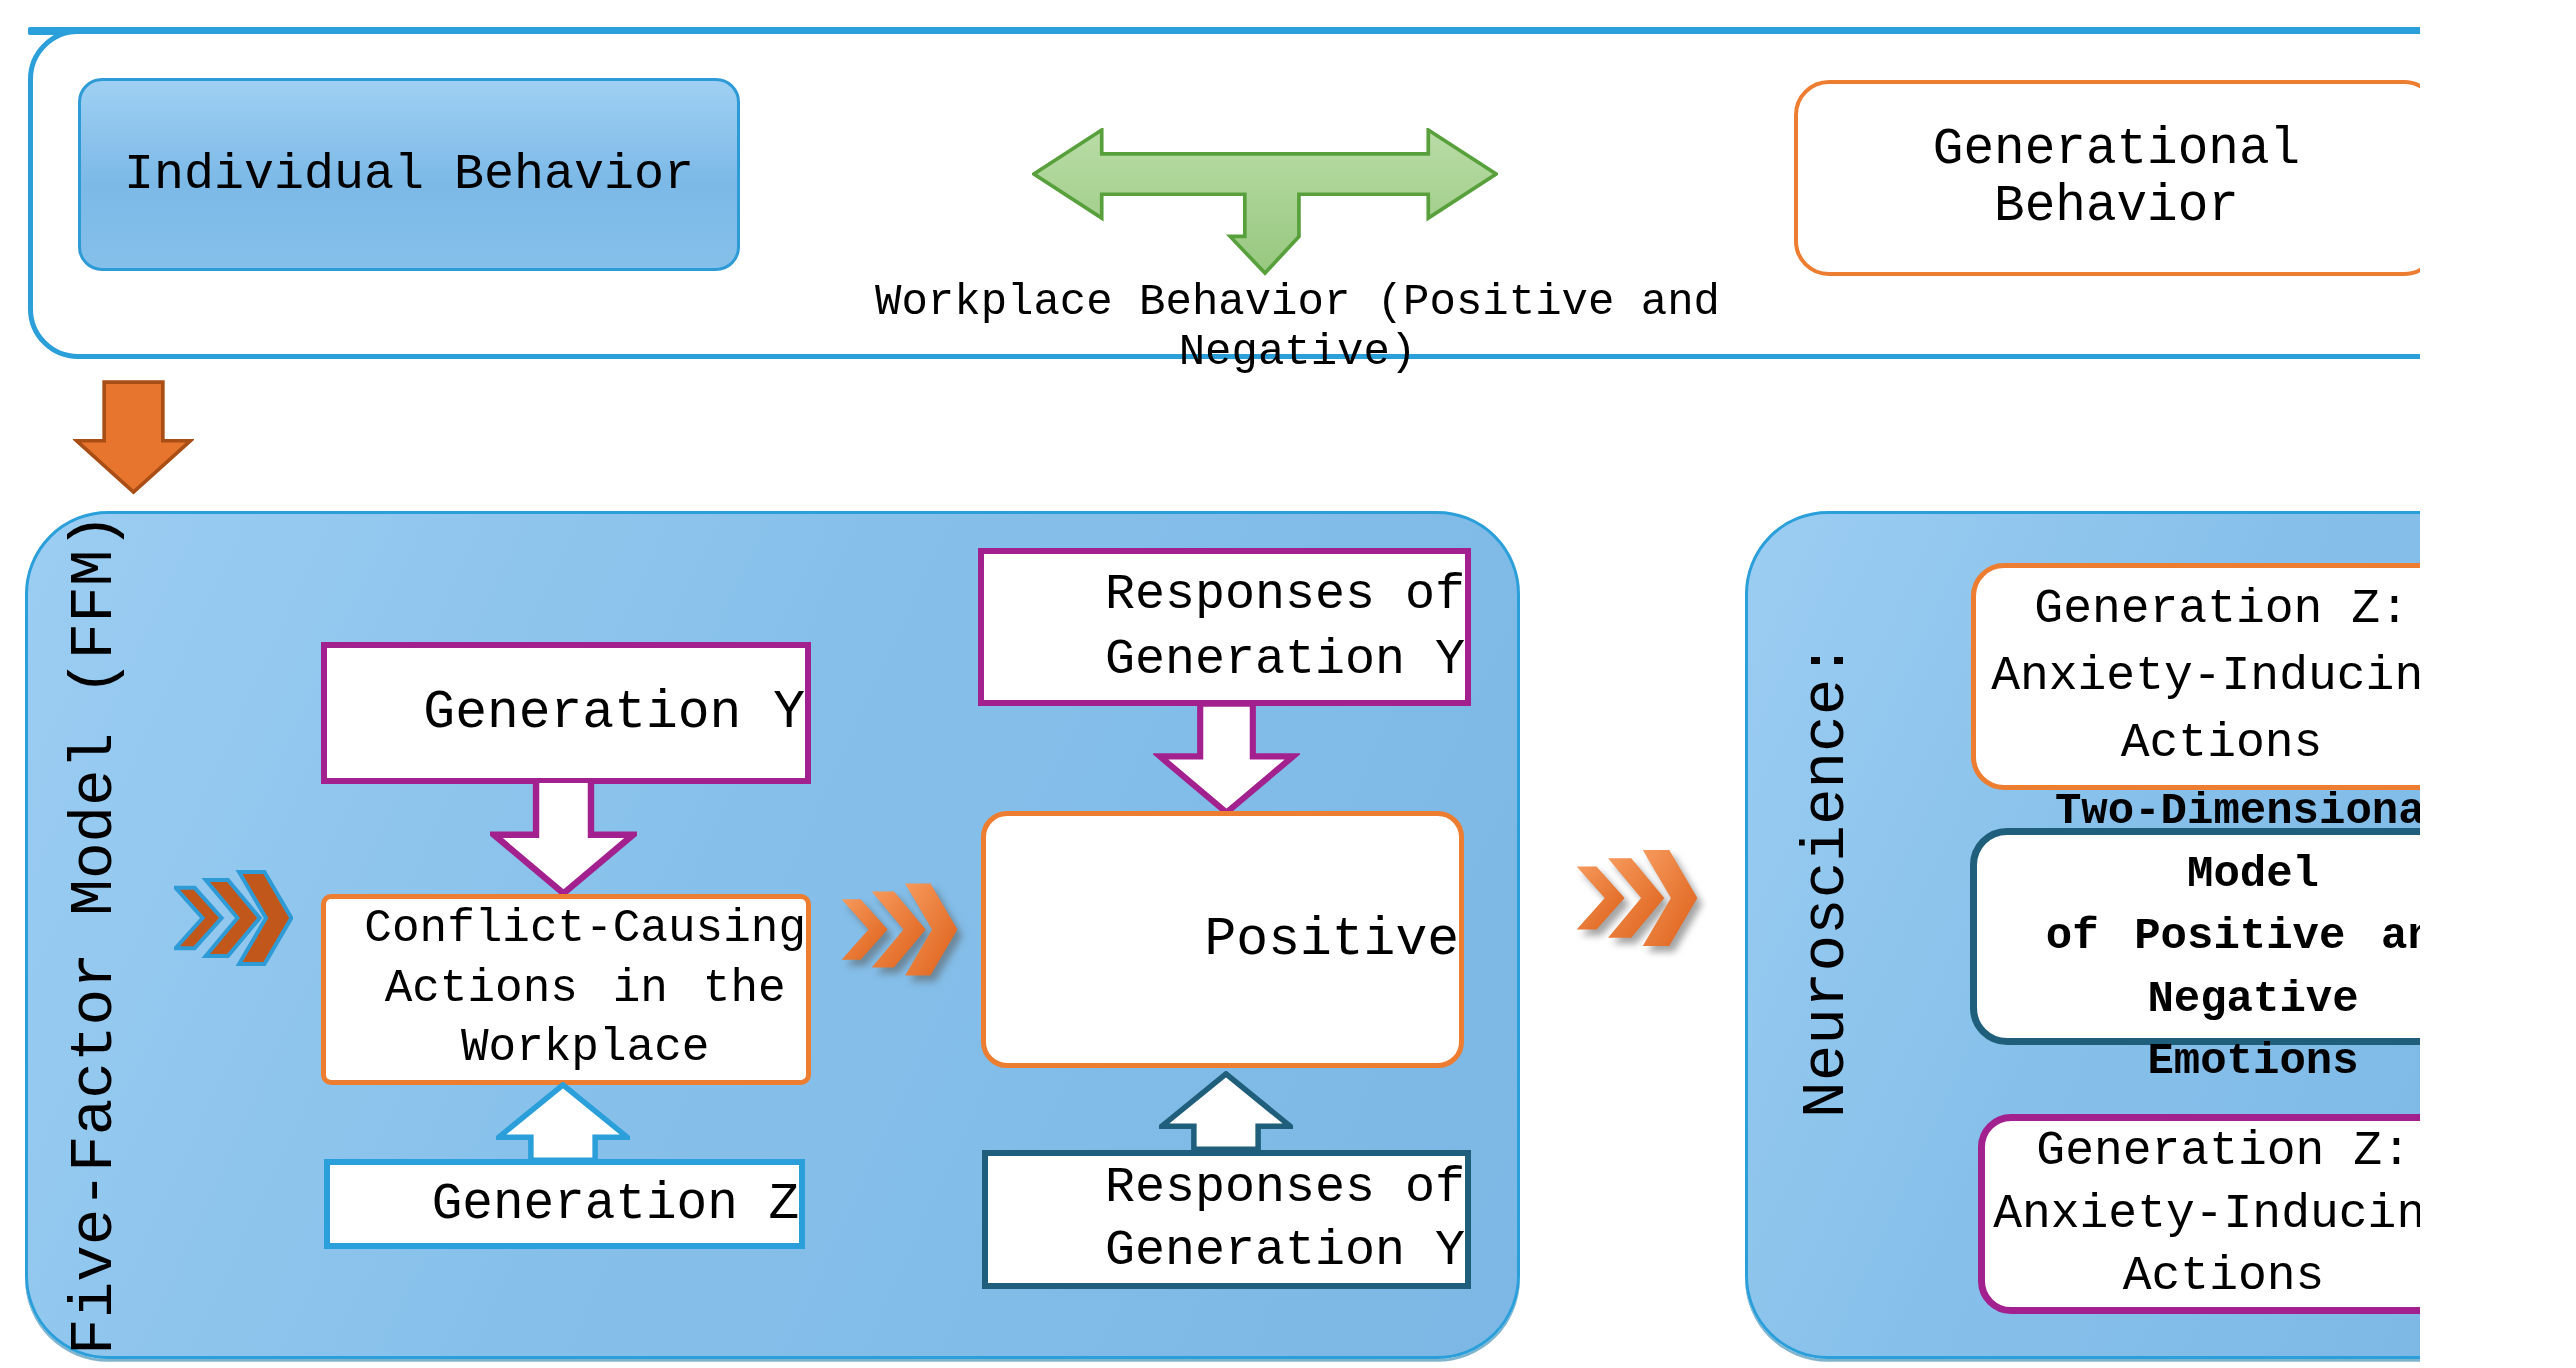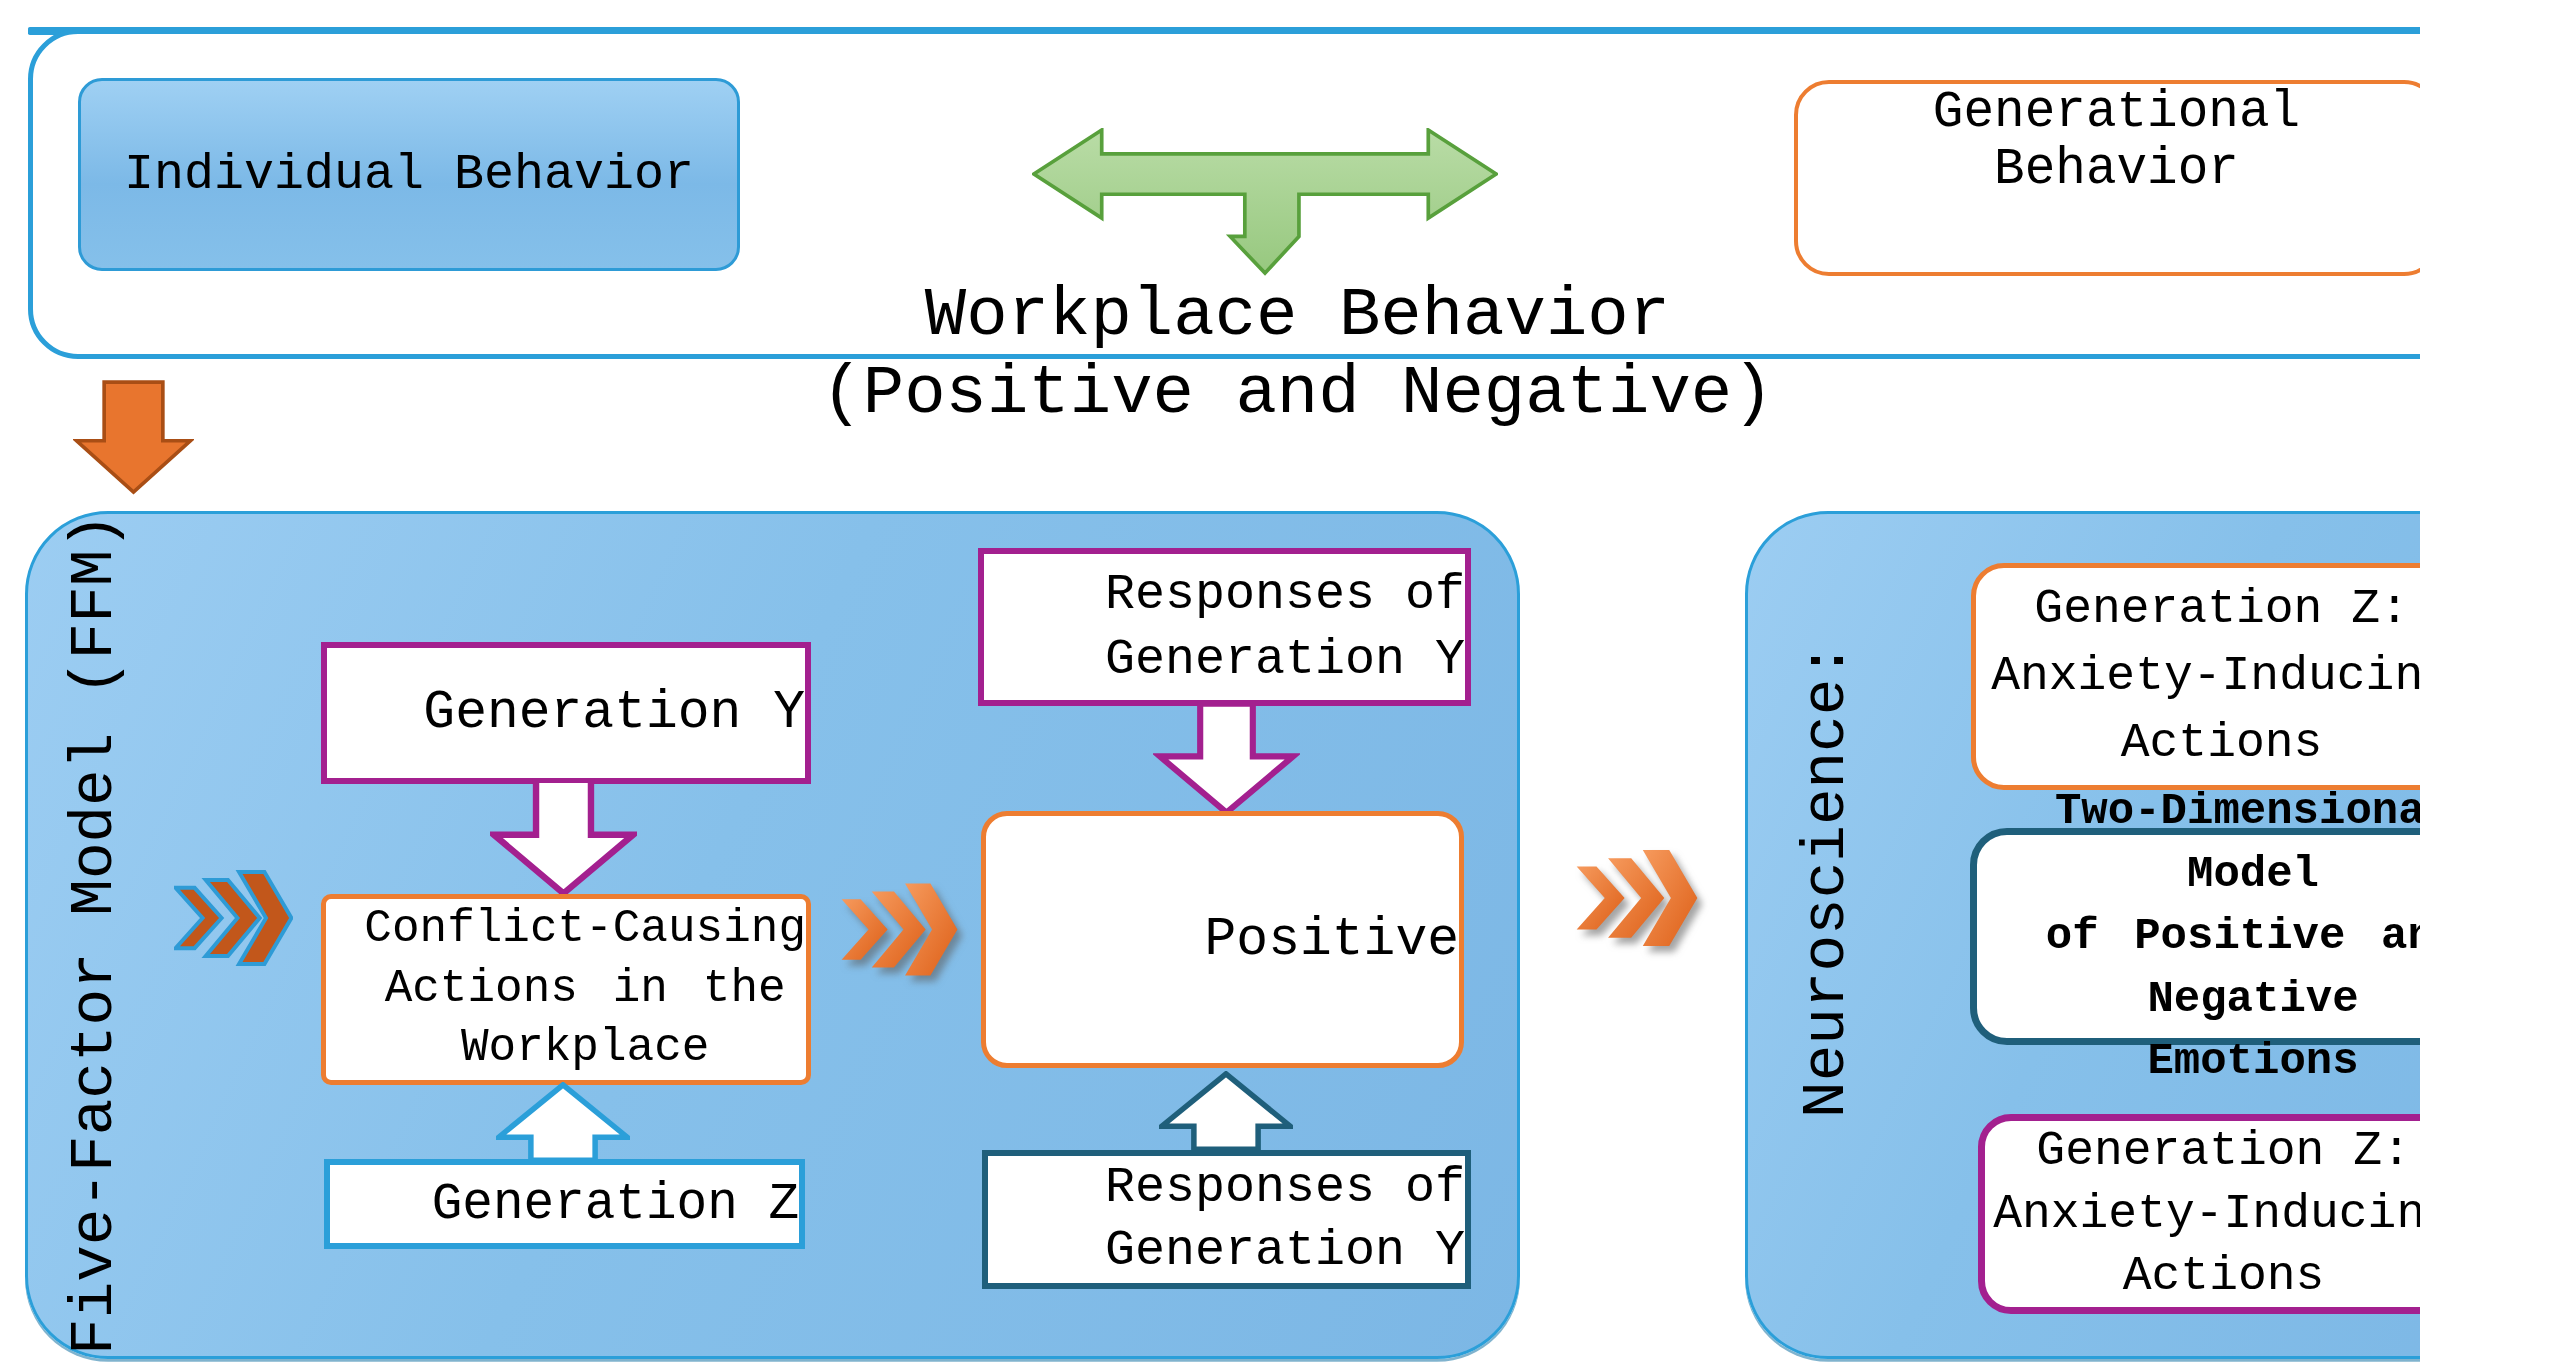--- a/index.html
+++ b/index.html
@@ -14,23 +14,23 @@
   #top-container{left:27.5px;top:29px;width:2519px;height:330px;border:5.5px solid #2B9FD9;border-radius:50px;background:#fff;box-sizing:border-box;}
   #individual-box{
     left:78px;top:78px;width:662px;height:193px;box-sizing:border-box;
     border:3.7px solid #2E9BD6;border-radius:24px;
     background:linear-gradient(180deg,#9FD0F3 0%,#7CB9E7 55%,#85C0EA 100%);
     display:flex;align-items:center;justify-content:center;font-size:50px;
   }
   #generational-box{
     left:1794px;top:80px;width:645px;height:196px;box-sizing:border-box;
     border:4.6px solid #ED7D31;border-radius:35px;background:#fff;
-    display:flex;justify-content:center;font-size:51px;
+    display:flex;align-items:center;justify-content:center;font-size:51px;
   }
-  #workplace-label{left:775px;top:277px;width:1045px;font-size:69px;text-align:center;}
+  #workplace-label{left:775px;top:277px;width:1045px;font-size:44px;text-align:center;}
   #green-arrow{left:1032px;top:128px;}
   #orange-down-arrow{left:73px;top:380px;}
   
   .big-panel{
     box-sizing:border-box;border:3.7px solid #2B9FD9;border-radius:83px;
     background:linear-gradient(115deg,#9CCDF2 0%,#86C0EA 45%,#7CB7E5 100%);
     box-shadow:0 2.8px 0 rgba(23,117,166,.55);
   }
   #ffm-panel{left:25px;top:511px;width:1495px;height:848px;}
   #neuro-panel{left:1745px;top:511px;width:807px;height:848px;}

